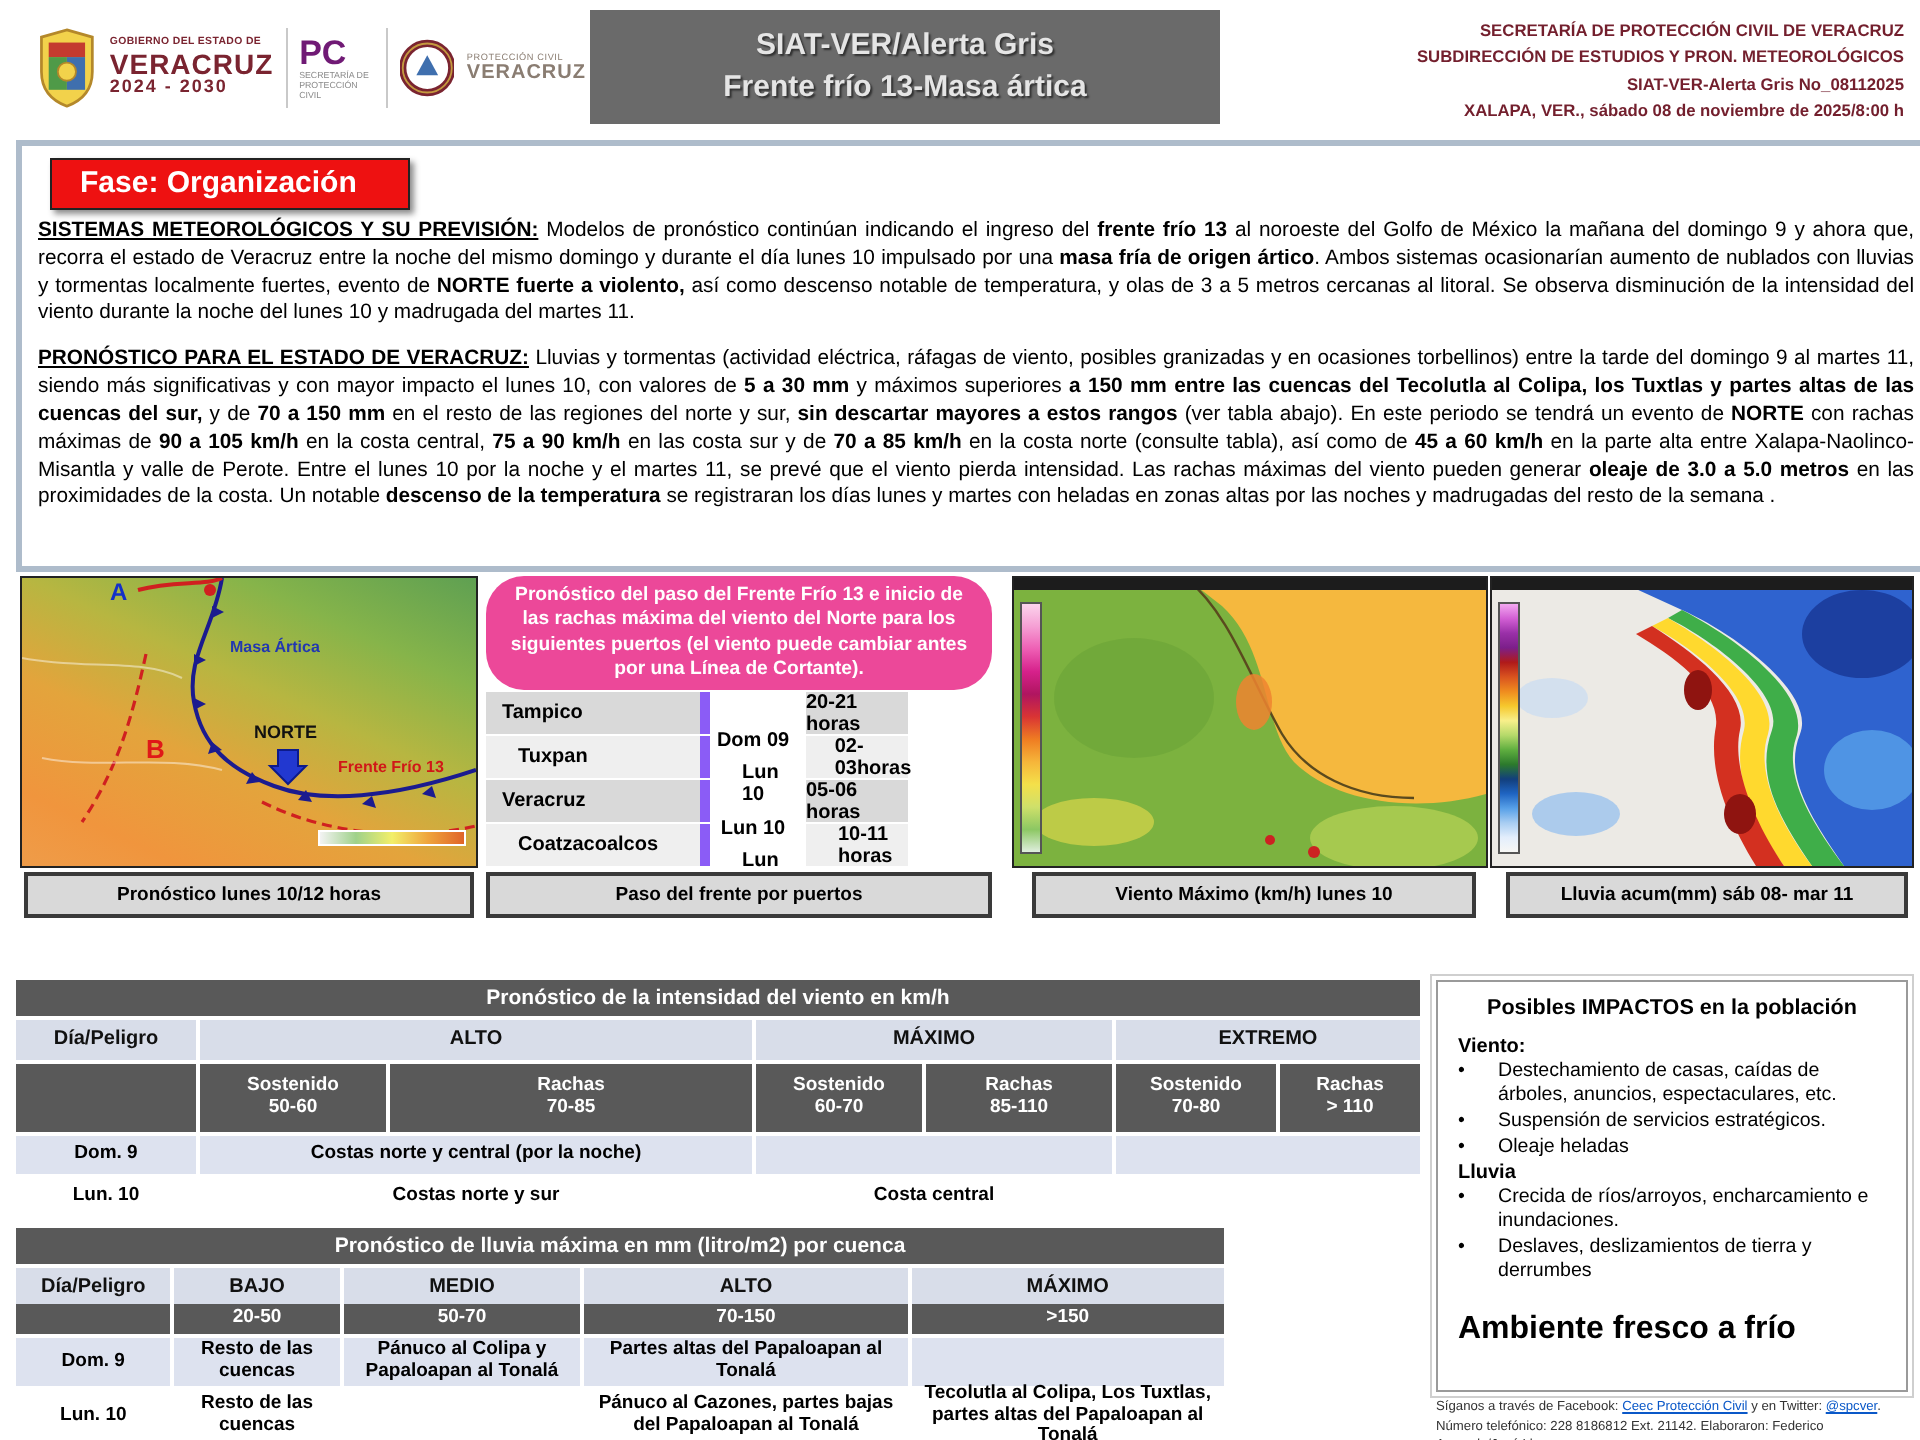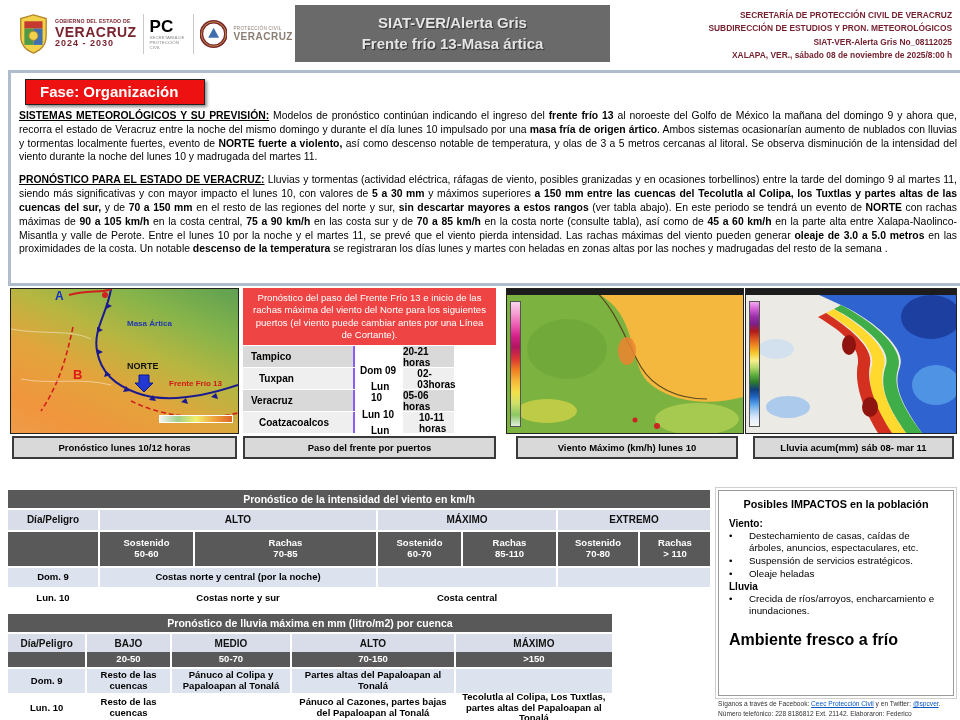--- a/index.html
+++ b/index.html
@@ -6,21 +6,21 @@
   .page{position:relative;width:960px;height:720px;background:#ffffff;overflow:hidden;
         font-family:"Liberation Sans",sans-serif;color:#000;}
 
   
   .logos{position:absolute;left:18px;top:6px;width:275px;height:56px;display:flex;align-items:center;gap:6px;}
   .gov-text{line-height:1.05;color:#7a2430;}
   .gov-top{font-size:5.2px;font-weight:bold;letter-spacing:.2px;}
   .gov-name{font-size:14px;font-weight:bold;letter-spacing:.5px;}
   .gov-years{font-size:9px;font-weight:bold;letter-spacing:1px;}
   .vsep{width:1px;height:40px;background:#c9c9c9;}
-  .pc-abbr{font-size:17px;font-weight:bold;color:#000000;line-height:1;}
+  .pc-abbr{font-size:17px;font-weight:bold;color:#701a75;line-height:1;}
   .pc-sub{font-size:4.4px;color:#8a8a8a;line-height:1.2;}
   .pcv-text{line-height:1.1;color:#8a7d72;}
   .pcv-sub{font-size:4.6px;letter-spacing:.3px;}
   .pcv-name{font-size:10px;font-weight:bold;letter-spacing:.5px;}
 
   .title-bar{position:absolute;left:295px;top:5px;width:315px;height:57px;background:#6a6a6a;
              display:flex;flex-direction:column;align-items:center;justify-content:center;}
   .title-bar div{color:#e5e5e5;font-weight:bold;font-size:15px;line-height:1.35;
                  text-shadow:1px 1px 1px rgba(0,0,0,.55);}
   .org-block{position:absolute;left:600px;top:9px;width:352px;text-align:right;
@@ -45,24 +45,24 @@
   .mapbox svg{position:absolute;left:0;top:0;}
   .mlabel{position:absolute;font-weight:bold;white-space:nowrap;}
   .topstrip{position:absolute;left:0;top:0;width:100%;height:6px;background:#1c1c1c;}
   .cbar{position:absolute;left:3px;top:12px;width:9px;height:124px;border:1px solid #555;}
   .cbar.wind{background:linear-gradient(#fbd4ec,#f59fd4,#ee5fb4,#d6218b,#b01560,#d93434,#ef7c22,#f6b53a,#f4e04a,#cfe06a,#8cc763,#dfeede);}
   .cbar.rain{background:linear-gradient(#f3a8f0,#d25fd4,#9a30a8,#7c1f8a,#b01a1a,#d9531f,#ef8c1f,#f6c82d,#f8ef8a,#b5d96a,#5fae3f,#2c7a2c,#123f7c,#1f64c2,#57a0e8,#a8cdf2,#e3eefc,#f7f7f5);}
   .m1bar{position:absolute;left:148px;top:126px;width:72px;height:6px;border:1px solid #fff;
          background:linear-gradient(90deg,#f3f3f3,#9fd18a,#f2ef6a,#efa43c,#e06428);}
 
   .mid-col{position:absolute;left:243px;top:288px;width:253px;}
-  .mid-header{background:#ef4444;color:#fff;font-size:9.6px;font-weight:400;text-align:center;
-              height:57px;display:flex;align-items:center;justify-content:center;padding:0 8px;box-sizing:border-box;line-height:1.3;}
+  .mid-header{background:#ec4899;color:#fff;font-size:9.6px;font-weight:700;text-align:center;
+              height:57px;display:flex;align-items:center;justify-content:center;padding:0 8px;box-sizing:border-box;line-height:1.3;border-radius:19px;}
   .p-row{display:flex;height:21px;margin-top:1px;font-size:10px;font-weight:bold;}
-  .p-row .c{display:flex;align-items:center;justify-content:center;box-sizing:border-box;border-right:2px solid #8b5cf6;}
+  .p-row .c{display:flex;align-items:center;justify-content:center;box-sizing:border-box;border-right:5px solid #8b5cf6;}
   .p-row .c:last-child{border-right:none;}
   .p-row .c1{width:112px;justify-content:flex-start;padding-left:8px;}
   .p-row .c2{width:48px;margin-top:24px;}
   .p-row .c3{width:51px;}
   .p-odd .c{background:#d9d9d9;}
   .p-even .c{background:#efefef;padding-left:16px;}
 
   .map-cap{position:absolute;top:436px;height:19px;background:#d9d9d9;border:2px solid #3a3a3a;
            display:flex;align-items:center;justify-content:center;font-size:9.5px;font-weight:bold;}
   .cap1{left:12px;width:221px;}
@@ -175,21 +175,21 @@
       </g>
       <path d="M62,38 C55,70 48,95 30,122" fill="none" stroke="#d02020" stroke-width="1.6" stroke-dasharray="5 3"></path>
       <path d="M120,112 C152,128 192,132 227,124" fill="none" stroke="#d02020" stroke-width="1.6" stroke-dasharray="5 3"></path>
       <path d="M58,6 C76,1 92,4 100,0" fill="none" stroke="#d02020" stroke-width="2"></path>
       <circle cx="94" cy="6" r="3" fill="#d02020"></circle>
       <polygon points="128,86 138,86 138,94 142,94 133,103 124,94 128,94" fill="#2238d0" stroke="#0d1a8a" stroke-width="1"></polygon>
       <path d="M0,40 C30,46 60,40 80,50 M10,90 C40,96 70,88 100,96" fill="none" stroke="rgba(255,255,255,.45)" stroke-width="1"></path>
     </svg>
     <div class="mlabel" style="left:44px;top:0px;color:#1330c8;font-size:12px;">A</div>
     <div class="mlabel" style="left:62px;top:78px;color:#e01818;font-size:13px;">B</div>
-    <div class="mlabel" style="left:116px;top:30px;color:#2238b0;font-size:8px;">Masa Ártica</div>
+    <div class="mlabel" style="left:104px;top:30px;color:#2238b0;font-size:8px;">Masa Ártica</div>
     <div class="mlabel" style="left:116px;top:72px;color:#111;font-size:9px;">NORTE</div>
     <div class="mlabel" style="left:158px;top:90px;color:#d01818;font-size:8px;">Frente Frío 13</div>
     <div class="m1bar"></div>
   </div>
 
   <div class="mid-col">
     <div class="mid-header">Pronóstico del paso del Frente Frío 13 e inicio de las rachas máxima  del viento del Norte para los siguientes puertos (el viento puede cambiar antes por una Línea de Cortante).</div>
     <div class="p-row p-odd">
       <div class="c c1">Tampico</div>
       <div class="c c2">Dom 09</div>
@@ -336,20 +336,21 @@
     <div class="imp-title">Posibles IMPACTOS en la población</div>
     <div class="imp-h">Viento:</div>
     <ul class="imp-ul">
       <li>Destechamiento de casas, caídas de árboles, anuncios, espectaculares, etc.</li>
       <li>Suspensión de servicios estratégicos.</li>
       <li>Oleaje heladas</li>
     </ul>
     <div class="imp-h">Lluvia</div>
     <ul class="imp-ul">
       <li>Crecida de ríos/arroyos, encharcamiento e inundaciones.</li>
+      <li>Deslaves, deslizamientos de tierra y derrumbes</li>
     </ul>
     <div class="imp-foot">Ambiente fresco a frío</div>
   </div>
 
   <div class="foot-note">
     <span>Síganos a través de Facebook: </span><a href="#">Ceec Protección Civil</a><span> y en Twitter: </span><a href="#">@spcver</a><span>. Número telefónico:  228 8186812 Ext. 21142. Elaboraron: Federico Acevedo/José Llanos</span>
   </div>
 
 </div>
 

